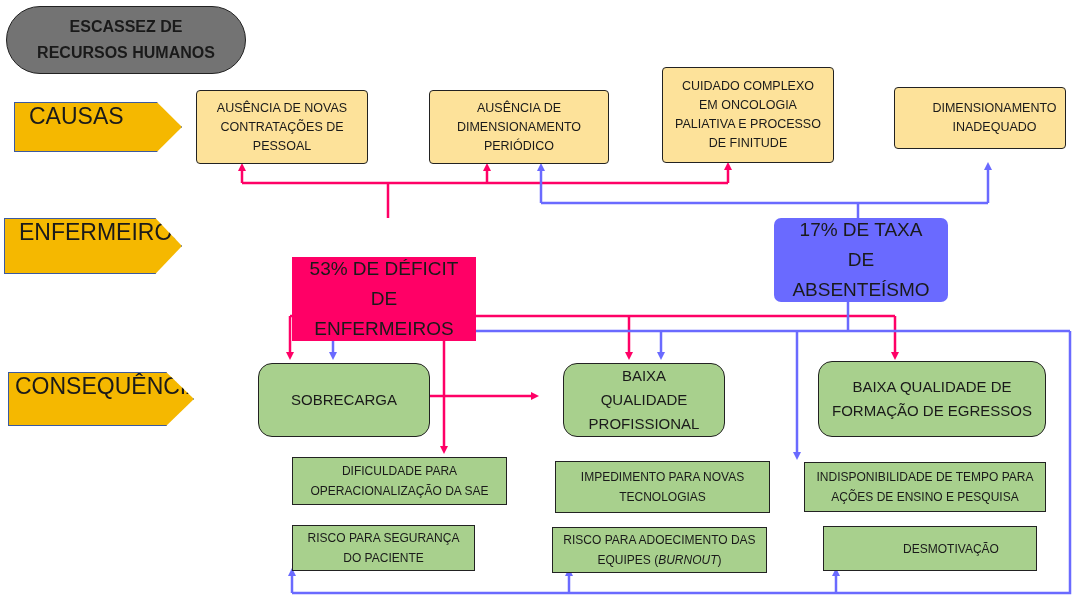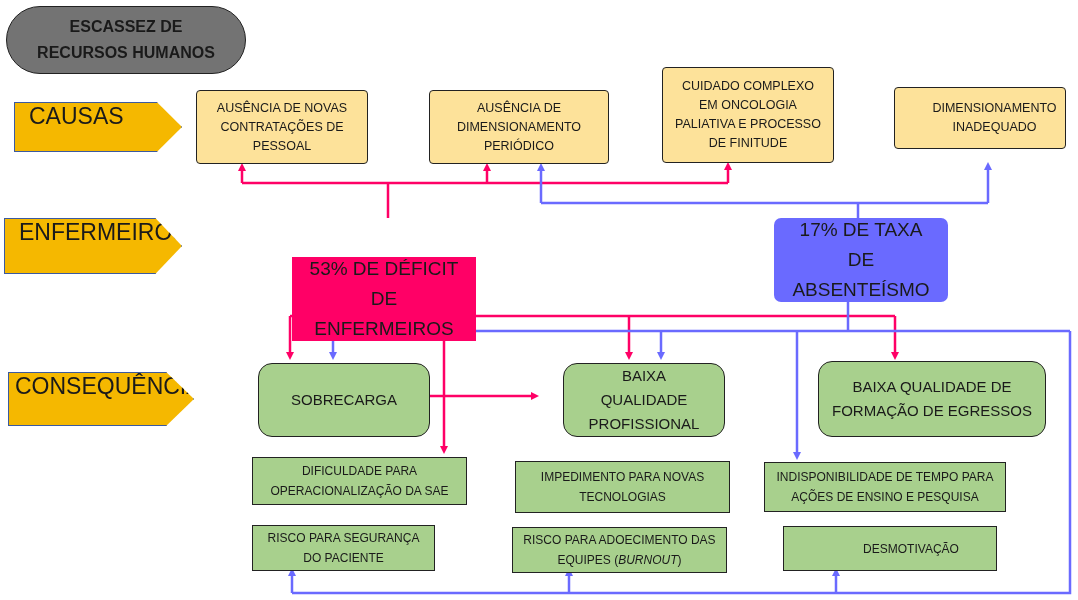--- a/index.html
+++ b/index.html
@@ -14,21 +14,21 @@
   .tag-inner { white-space: nowrap; }
   .cause { background: #fde29a; border: 1.5px solid #222; border-radius: 4px; display: flex;
     align-items: center; justify-content: center; text-align: center; font-size: 12.5px; line-height: 19px; padding: 4px 8px; }
   .desc { display: flex; align-items: center; justify-content: center; text-align: center;
     font-size: 19px; line-height: 30px; }
   .desc-red { background: #ff0066; }
   .desc-blue { background: #6a6aff; border-radius: 7px; }
   .cons { background: #a8d08d; border: 1.5px solid #222; border-radius: 14px; display: flex;
     align-items: center; justify-content: center; text-align: center; font-size: 15px; line-height: 24px; }
   .sub { background: #a8d08d; border: 1.5px solid #222; display: flex; align-items: center;
-    justify-content: center; text-align: center; font-size: 12px; line-height: 20px; padding: 2px 6px; }
+    justify-content: center; text-align: center; font-size: 12px; line-height: 20px; padding: 2px 6px; margin-left: 40px; }
   svg.lines { position: absolute; left: 0; top: 0; }
 </style>
 </head>
 <body>
 
 <svg class="lines" width="1078" height="600">
   <defs>
     <marker id="ar" markerWidth="8" markerHeight="8" refX="4" refY="4" orient="auto" markerUnits="userSpaceOnUse">
       <path d="M0,0 L8,4 L0,8 z" fill="#ff0066"></path>
     </marker>

